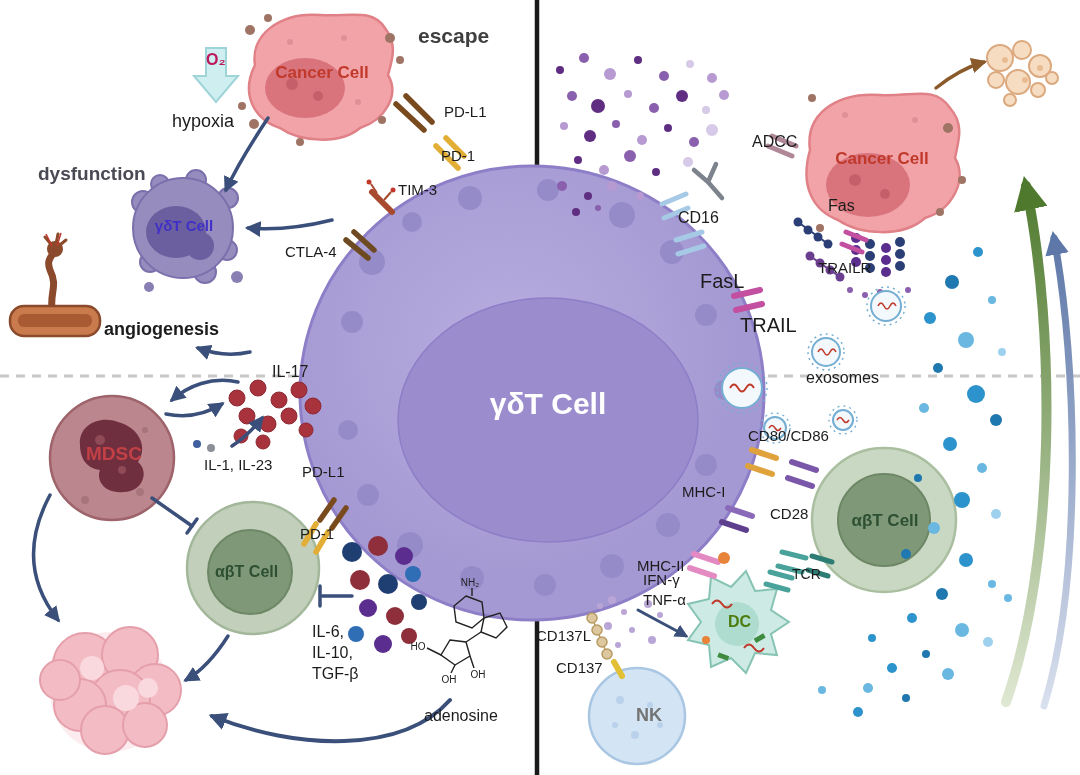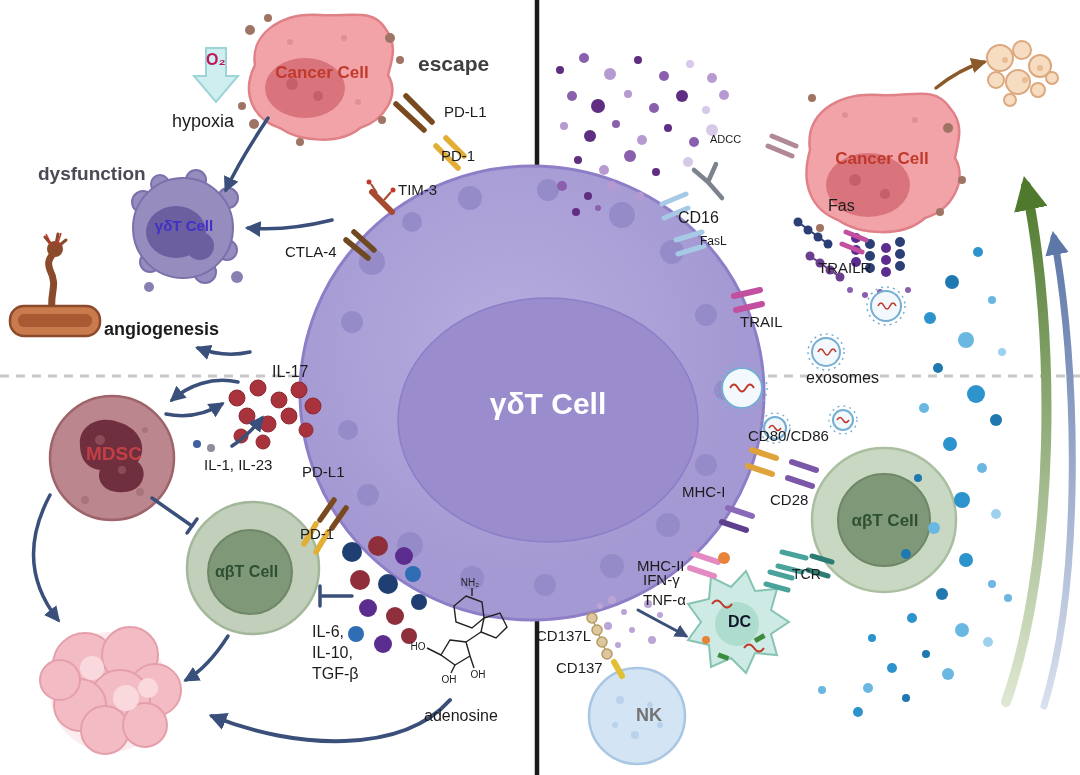--- a/index.html
+++ b/index.html
@@ -518,21 +518,21 @@
     <path d="M 352 596 L 322 596" stroke="#3a4f79" stroke-width="3.5"></path>
     <line x1="320" y1="586" x2="320" y2="606" stroke="#3a4f79" stroke-width="3.5"></line>
     <path d="M 450 700 C 402 754 296 750 212 716" stroke="#3a4f79" stroke-width="4" marker-end="url(#mNavy)"></path>
     <path d="M 638 610 C 656 620 672 628 686 636" stroke="#3a4f79" stroke-width="3" marker-end="url(#mNavy)"></path>
     <path d="M 936 88 C 956 72 970 66 984 62" stroke="#8a5a2a" stroke-width="3.5" marker-end="url(#mBrown)"></path>
     <path d="M 1006 702 C 1056 560 1056 330 1026 186" stroke="url(#gGreen)" stroke-width="10" marker-end="url(#mGreen)"></path>
     <path d="M 1044 706 C 1082 582 1078 366 1054 238" stroke="url(#gBlue)" stroke-width="7" marker-end="url(#mSlate)"></path>
   </g>
 </svg>
 
-<div class="lbl b" style="left:418px;top:22px;font-size:21px;color:#3f3f3f;margin-top:28px;">escape</div>
+<div class="lbl b" style="left:418px;top:22px;font-size:21px;color:#3f3f3f;">escape</div>
 <div class="lbl b" style="left:206px;top:50px;font-size:16px;color:#be185d;">O₂</div>
 <div class="lbl" style="left:172px;top:110px;font-size:18px;">hypoxia</div>
 <div class="lbl b ctr" style="left:265px;top:62px;width:114px;font-size:17px;color:#c0392b;">Cancer Cell</div>
 <div class="lbl" style="left:444px;top:102px;font-size:15px;">PD-L1</div>
 <div class="lbl" style="left:441px;top:146px;font-size:15px;">PD-1</div>
 <div class="lbl" style="left:398px;top:180px;font-size:15px;">TIM-3</div>
 <div class="lbl" style="left:285px;top:242px;font-size:15px;">CTLA-4</div>
 <div class="lbl b" style="left:38px;top:162px;font-size:19px;color:#4a4a55;">dysfunction</div>
 <div class="lbl b ctr" style="left:145px;top:216px;width:78px;font-size:15px;color:#4130c8;">γδT Cell</div>
 <div class="lbl b" style="left:104px;top:318px;font-size:18px;">angiogenesis</div>
@@ -540,34 +540,34 @@
 <div class="lbl" style="left:176px;top:455px;font-size:15px;padding-left:28px;">IL-1, IL-23</div>
 <div class="lbl b" style="left:86px;top:442px;font-size:19px;color:#c24046;">MDSC</div>
 <div class="lbl" style="left:302px;top:462px;font-size:15px;">PD-L1</div>
 <div class="lbl" style="left:300px;top:524px;font-size:15px;">PD-1</div>
 <div class="lbl b" style="left:215px;top:562px;font-size:16px;color:#2d4f32;">αβT Cell</div>
 <div class="lbl" style="left:312px;top:622px;font-size:16px;">IL-6,
 IL-10,
 TGF-β</div>
 <div class="lbl" style="left:424px;top:690px;font-size:16px;margin-top:16px;">adenosine</div>
 <div class="lbl b ctr" style="left:462px;top:384px;width:172px;font-size:30px;color:#ffffff;">γδT Cell</div>
-<div class="lbl" style="left:710px;top:132px;font-size:11px;">ADCC</div>
+<div class="lbl" style="left:752px;top:132px;font-size:16px;">ADCC</div>
 <div class="lbl" style="left:678px;top:208px;font-size:16px;">CD16</div>
-<div class="lbl" style="left:700px;top:234px;font-size:12px;">FasL</div>
+<div class="lbl" style="left:700px;top:268px;font-size:20px;">FasL</div>
 <div class="lbl" style="left:828px;top:196px;font-size:16px;">Fas</div>
-<div class="lbl" style="left:740px;top:312px;font-size:15px;">TRAIL</div>
+<div class="lbl" style="left:740px;top:312px;font-size:20px;">TRAIL</div>
 <div class="lbl" style="left:818px;top:258px;font-size:15px;">TRAILR</div>
 <div class="lbl b ctr" style="left:825px;top:148px;width:114px;font-size:17px;color:#c0392b;">Cancer Cell</div>
 <div class="lbl" style="left:806px;top:368px;font-size:16px;">exosomes</div>
 <div class="lbl" style="left:748px;top:426px;font-size:15px;">CD80/CD86</div>
-<div class="lbl" style="left:770px;top:490px;font-size:15px;">CD28</div>
+<div class="lbl" style="left:770px;top:504px;font-size:15px;">CD28</div>
 <div class="lbl" style="left:682px;top:482px;font-size:15px;">MHC-I</div>
 <div class="lbl" style="left:637px;top:556px;font-size:15px;">MHC-II</div>
 <div class="lbl b ctr" style="left:846px;top:510px;width:78px;font-size:17px;color:#2d4f32;">αβT Cell</div>
 <div class="lbl" style="left:792px;top:565px;font-size:14px;">TCR</div>
-<div class="lbl b" style="left:728px;top:612px;font-size:16px;color:#0f172a;">DC</div>
+<div class="lbl b" style="left:728px;top:612px;font-size:16px;color:#4d7c0f;">DC</div>
 <div class="lbl" style="left:603px;top:570px;font-size:15px;margin-left:40px;">IFN-γ
 TNF-α</div>
 <div class="lbl" style="left:536px;top:626px;font-size:15px;">CD137L</div>
 <div class="lbl" style="left:556px;top:658px;font-size:15px;">CD137</div>
 <div class="lbl b" style="left:620px;top:704px;font-size:18px;color:#737373;margin-left:16px;">NK</div>
 
 </div>
 
 </body></html>

